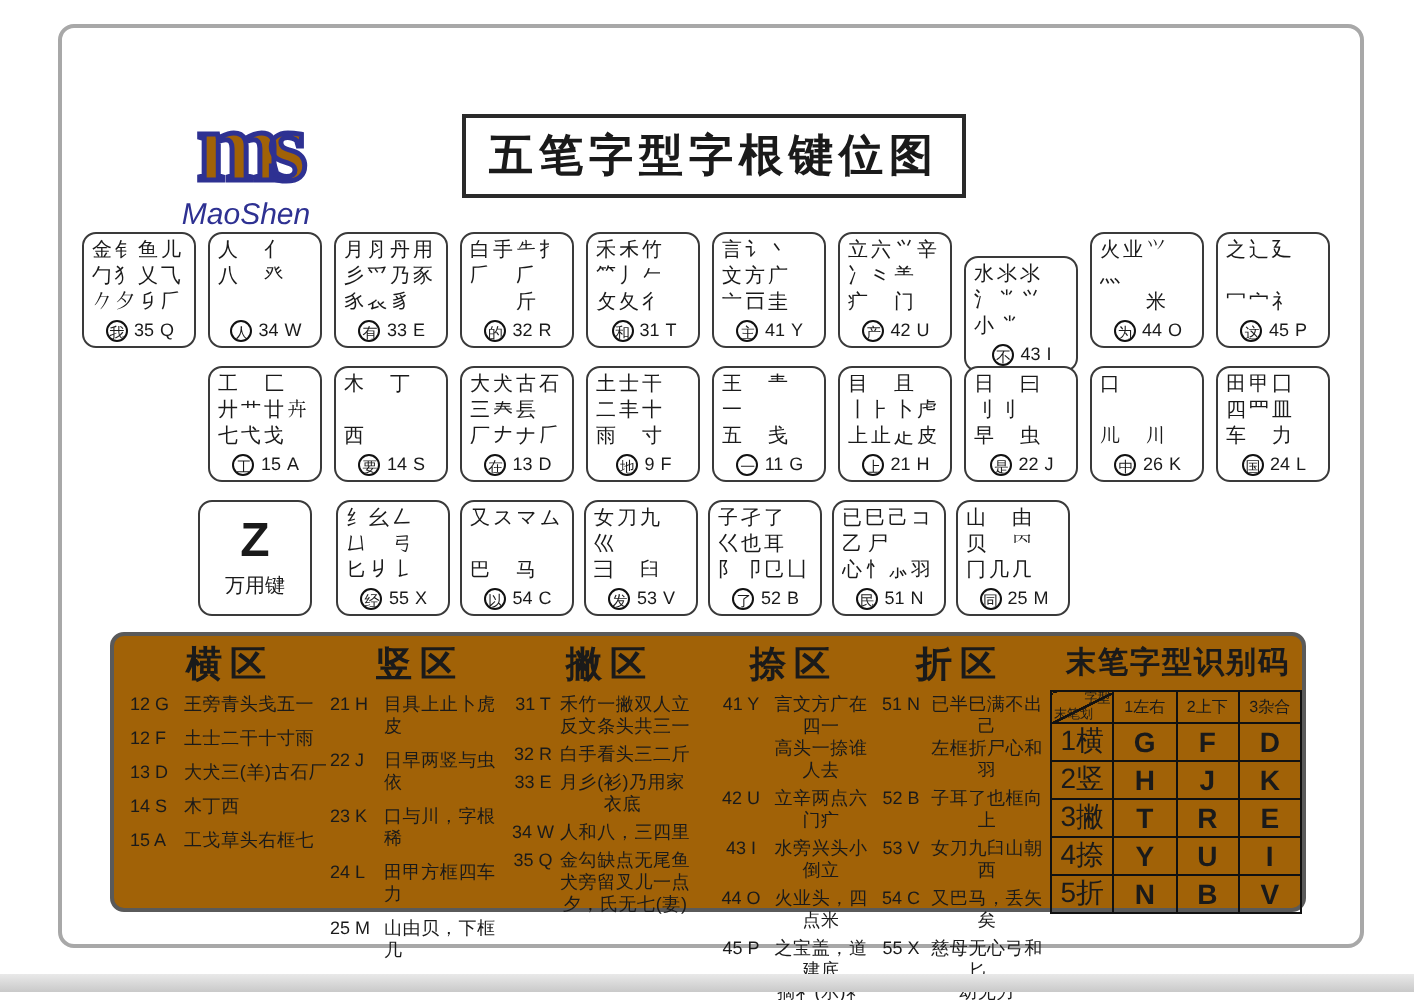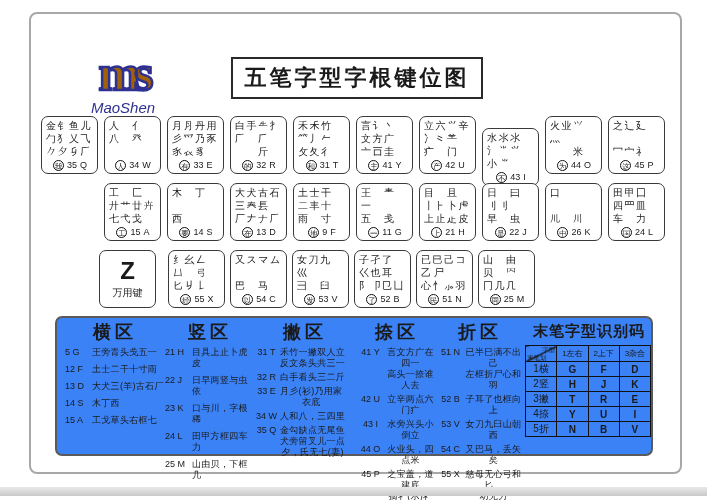--- a/index.html
+++ b/index.html
@@ -48,21 +48,21 @@
   .freq-circle{
     display:inline-block;width:11px;height:11px;border:1px solid #111;border-radius:50%;
     font-size:7.5px;line-height:11px;text-align:center;box-sizing:border-box;overflow:hidden;
   }
   .key--z{padding:0;display:flex;flex-direction:column;align-items:center;justify-content:center;gap:3px;}
   .zkey-letter{font-size:24px;font-weight:bold;line-height:24px;}
   .zkey-label{font-size:10px;}
   
   .panel{
     position:absolute;left:55px;top:316px;width:598px;height:140px;box-sizing:border-box;
-    border:2px solid #5a5a5a;border-radius:7px;background:#3b82f6;
+    border:2px solid #5a5a5a;border-radius:7px;background:#a16207;
   }
   .zone{position:absolute;top:2px;}
   .zone-title{
     text-align:center;font-size:18px;font-weight:bold;letter-spacing:4px;
     line-height:24px;margin-bottom:2px;white-space:nowrap;
   }
   .zone-items{padding-top:1px;}
   .zitem{display:flex;margin-bottom:6px;}
   .zone--dense .zitem{margin-bottom:3px;text-align:center;}
   .zcode{flex:none;width:27px;font-size:9px;line-height:11px;white-space:nowrap;}
@@ -71,21 +71,21 @@
   .z2{left:108px;width:90px;}
   .z3{left:196px;width:104px;}
   .z4{left:300px;width:80px;}
   .z5{left:380px;width:86px;}
   
   .idwrap{position:absolute;left:468px;top:4px;width:128px;}
   .idtitle{font-size:15px;font-weight:bold;text-align:center;letter-spacing:1px;margin-bottom:4px;white-space:nowrap;}
   table.idtable{border-collapse:collapse;width:126px;table-layout:fixed;}
   table.idtable td{
     border:1px solid #111;text-align:center;padding:0;height:14px;
-    font-size:10px;overflow:hidden;
+    font-size:14px;overflow:hidden;
   }
   table.idtable tr.hd td{height:15px;font-size:8px;letter-spacing:0;}
   td.corner{
     position:relative;
     background:linear-gradient(to bottom right,transparent 47%,#111 48%,#111 52%,transparent 53%);
   }
   .corner-top{position:absolute;top:0px;right:1px;font-size:6.5px;line-height:7px;}
   .corner-bot{position:absolute;bottom:0px;left:1px;font-size:6.5px;line-height:7px;}
   td.rowlab{font-size:9px;}
   td.cell{font-weight:bold;font-size:10px;}
@@ -409,21 +409,21 @@
         <span>M</span>
       </div>
     </div>
   </div>
 
 <div class="panel">
   <div class="zone z1">
     <div class="zone-title">横区</div>
     <div class="zone-items">
         <div class="zitem">
-          <span class="zcode">5 G</span>
+          <span class="zcode">12 G</span>
           <span class="ztext">王旁青头戋五一</span>
         </div>
         <div class="zitem">
           <span class="zcode">12 F</span>
           <span class="ztext">土士二干十寸雨</span>
         </div>
         <div class="zitem">
           <span class="zcode">13 D</span>
           <span class="ztext">大犬三(羊)古石厂</span>
         </div>

